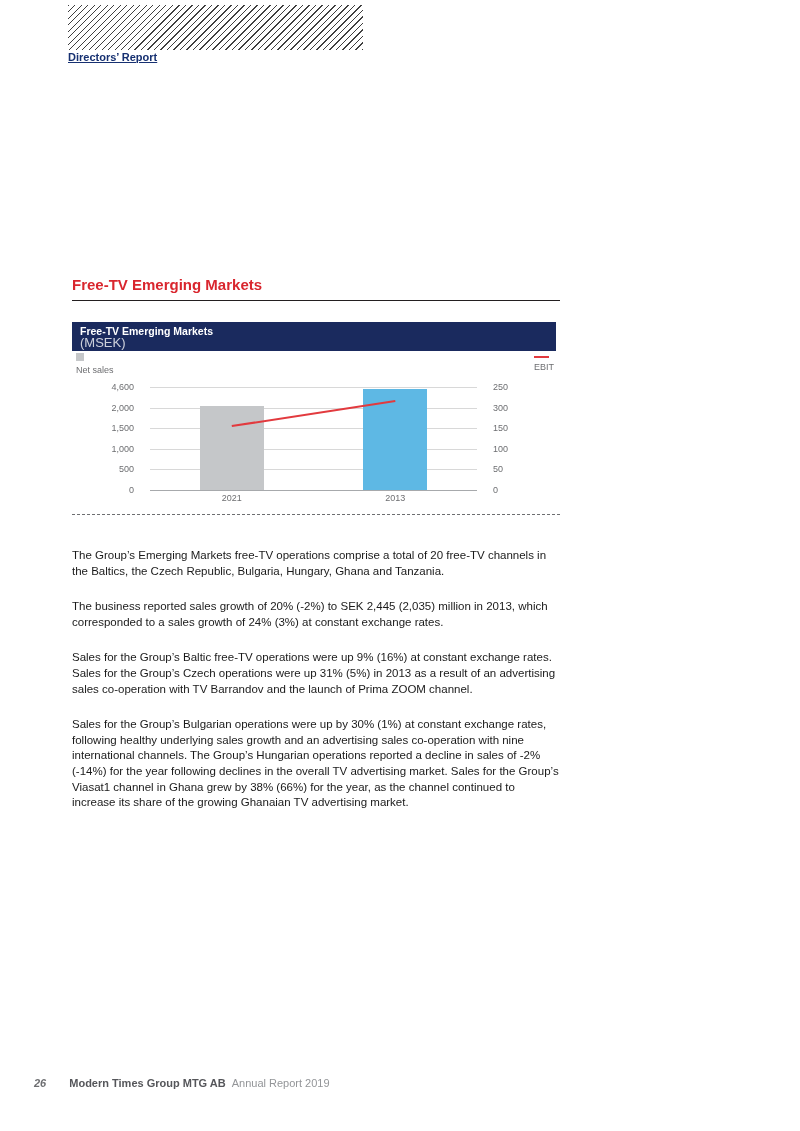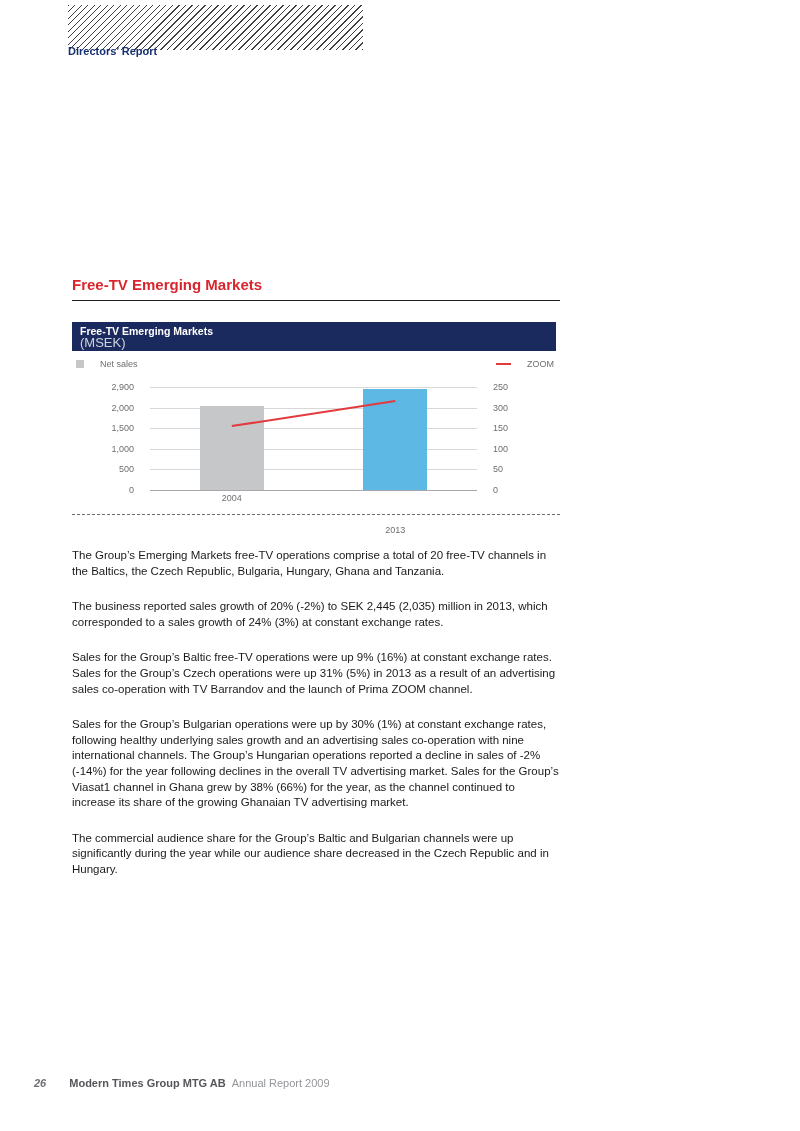--- a/index.html
+++ b/index.html
@@ -16,24 +16,25 @@
 
   .hatch {
     position: absolute;
     left: 68px; top: 5px;
     width: 295px; height: 45px;
     background: repeating-linear-gradient(135deg, #3f3f3f 0px, #3f3f3f 1px, #ffffff 1px, #ffffff 4.6px);
   }
 
   .kicker {
     position: absolute;
-    left: 68px; top: 45px;
+    left: 68px; top: 51px;
     font-size: 11px;
     font-weight: bold;
     color: #163071;
+    text-decoration: underline;
   }
 
   .section-title {
     position: absolute;
     left: 72px; top: 276px;
     font-size: 15px;
     font-weight: bold;
     color: #d9262e;
   }
 
@@ -60,21 +61,21 @@
   .chart-unit  { font-size: 13px; color: rgba(255,255,255,0.78); line-height: 9px; margin-top: 1px; }
 
   .chart-legend {
     display: flex;
     justify-content: space-between;
     align-items: center;
     margin-top: 7px;
     padding: 0 2px 0 4px;
     height: 12px;
   }
-  .legend-item { display: flex; align-items: center; gap: 16px; font-size: 9px; color: #6d6e71; }
+  .legend-item { display: flex; gap: 4px; font-size: 9px; color: #6d6e71; flex-direction: column; }
   .legend-swatch { width: 8px; height: 8px; background: #c5c7c9; display: inline-block; }
   .legend-line   { width: 15px; height: 2px; background: #e23a3e; display: inline-block; }
 
   .plot-wrap {
     position: relative;
     margin-top: 17px;
     height: 103px;
   }
   .plot {
     position: absolute;
@@ -119,21 +120,21 @@
 
   .x-labels { position: relative; height: 14px; margin-top: 3px; }
   .x-label {
     position: absolute;
     top: 0;
     font-size: 9px;
     color: #6d6e71;
     transform: translateX(-50%);
   }
   .x-label:nth-child(1) { left: calc(78px + 327px * 0.25); }
-  .x-label:nth-child(2) { left: calc(78px + 327px * 0.75); margin-top: 32px; }
+  .x-label:nth-child(2) { left: calc(78px + 327px * 0.75); }
 
   .dashed-rule {
     position: absolute;
     left: 72px; top: 514px;
     width: 488px;
     border-top: 1px dashed #6d6e71;
   }
 
   
   .body-copy {
@@ -176,27 +177,27 @@
       <div class="chart-unit">(MSEK)</div>
     </div>
 
     <div class="chart-legend">
       <div class="legend-item">
         <span class="legend-swatch"></span>
         <span>Net sales</span>
       </div>
       <div class="legend-item">
         <span class="legend-line"></span>
-        <span>ZOOM</span>
+        <span>EBIT</span>
       </div>
     </div>
 
     <div class="plot-wrap">
       <div class="yticks-left">
-        <span class="ytick">2,900</span>
+        <span class="ytick">4,600</span>
         <span class="ytick">2,000</span>
         <span class="ytick">1,500</span>
         <span class="ytick">1,000</span>
         <span class="ytick">500</span>
         <span class="ytick">0</span>
       </div>
 
       <div class="plot">
         <div class="gridline"></div>
         <div class="gridline"></div>
@@ -217,34 +218,33 @@
         <span class="ytick">250</span>
         <span class="ytick">300</span>
         <span class="ytick">150</span>
         <span class="ytick">100</span>
         <span class="ytick">50</span>
         <span class="ytick">0</span>
       </div>
     </div>
 
     <div class="x-labels">
-      <span class="x-label">2004</span>
+      <span class="x-label">2021</span>
       <span class="x-label">2013</span>
     </div>
   </div>
 
   <div class="dashed-rule"></div>
 
   <div class="body-copy">
     <p>The Group’s Emerging Markets free-TV operations comprise a total of 20 free-TV channels in the Baltics, the Czech Republic, Bulgaria, Hungary, Ghana and Tanzania.</p>
     <p>The business reported sales growth of 20% (-2%) to SEK 2,445 (2,035) million in 2013, which corresponded to a sales growth of 24% (3%) at constant exchange rates.</p>
     <p>Sales for the Group’s Baltic free-TV operations were up 9% (16%) at constant exchange rates. Sales for the Group’s Czech operations were up 31% (5%) in 2013 as a result of an advertising sales co-operation with TV Barrandov and the launch of Prima ZOOM channel.</p>
     <p>Sales for the Group’s Bulgarian operations were up by 30% (1%) at constant exchange rates, following healthy underlying sales growth and an advertising sales co-operation with nine international channels. The Group’s Hungarian operations reported a decline in sales of -2% (-14%) for the year following declines in the overall TV advertising market. Sales for the Group’s Viasat1 channel in Ghana grew by 38% (66%) for the year, as the channel continued to increase its share of the growing Ghanaian TV advertising market.</p>
-    <p>The commercial audience share for the Group’s Baltic and Bulgarian channels were up significantly during the year while our audience share decreased in the Czech Republic and in Hungary.</p>
   </div>
 
   <div class="footer">
     <span class="page-num">26</span>
     <span class="company">Modern Times Group MTG AB</span>
-    <span class="report-title">Annual Report 2009</span>
+    <span class="report-title">Annual Report 2019</span>
   </div>
 
 </div>
 
 </body></html>

